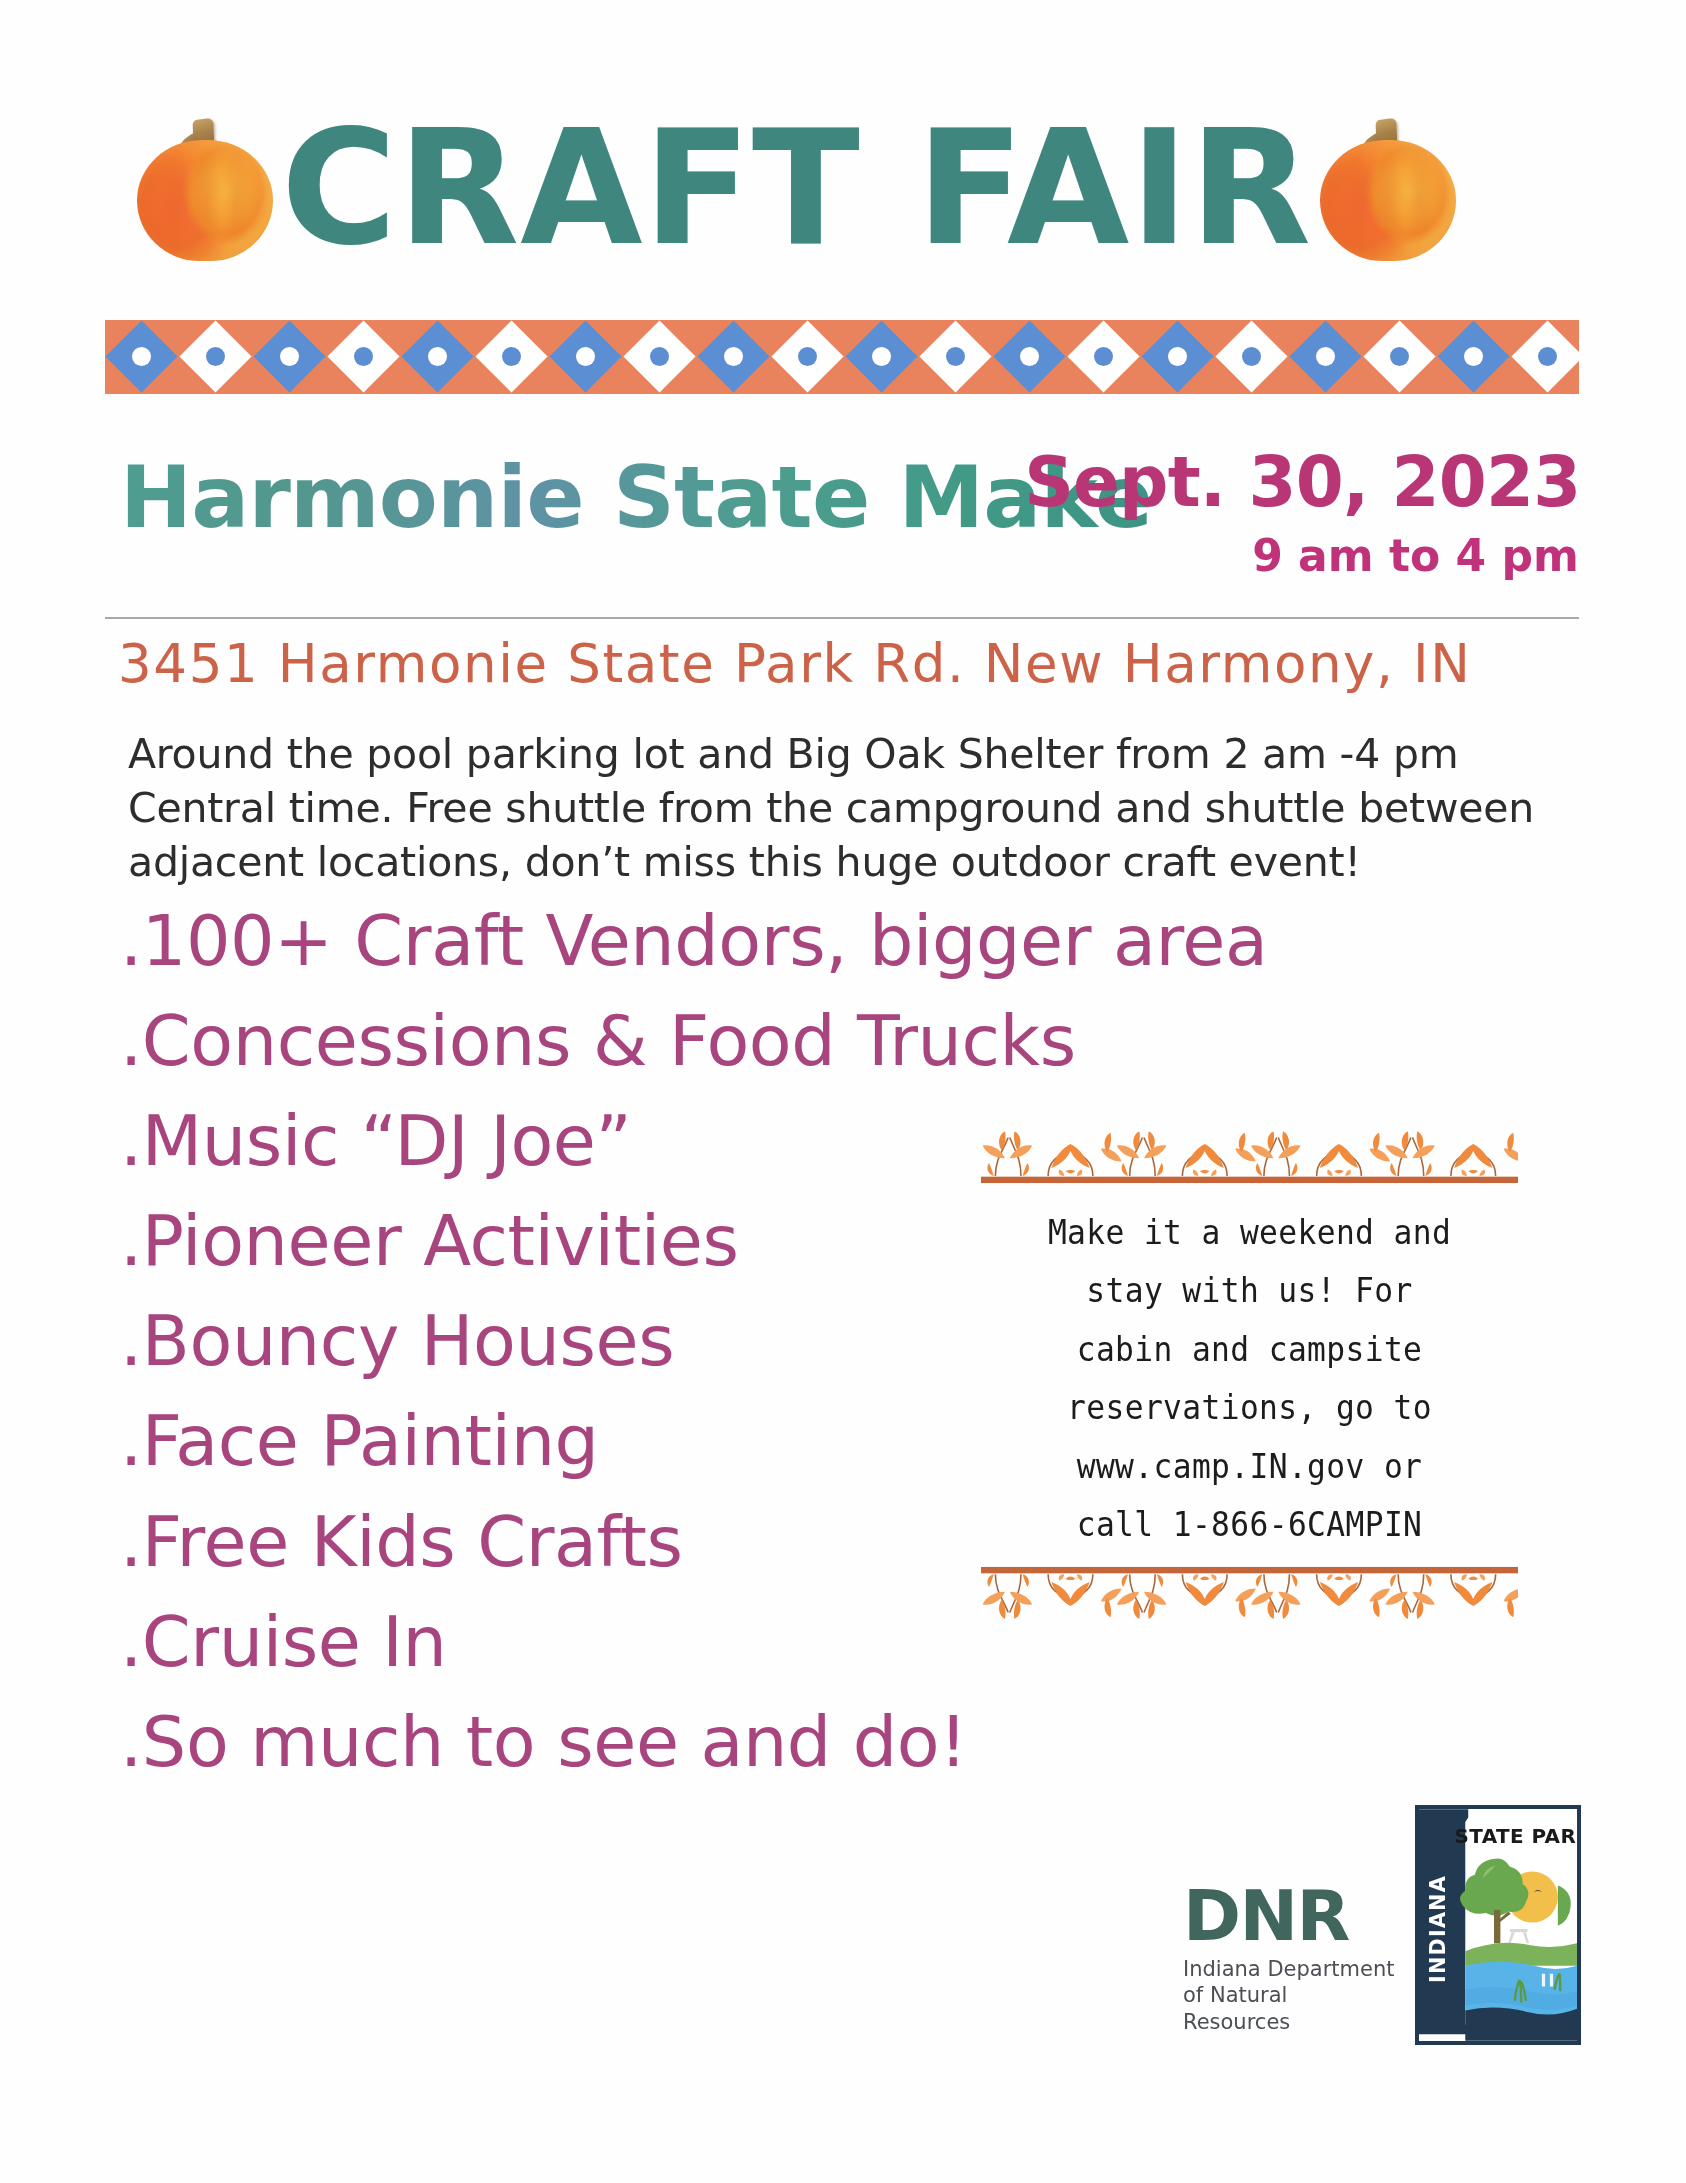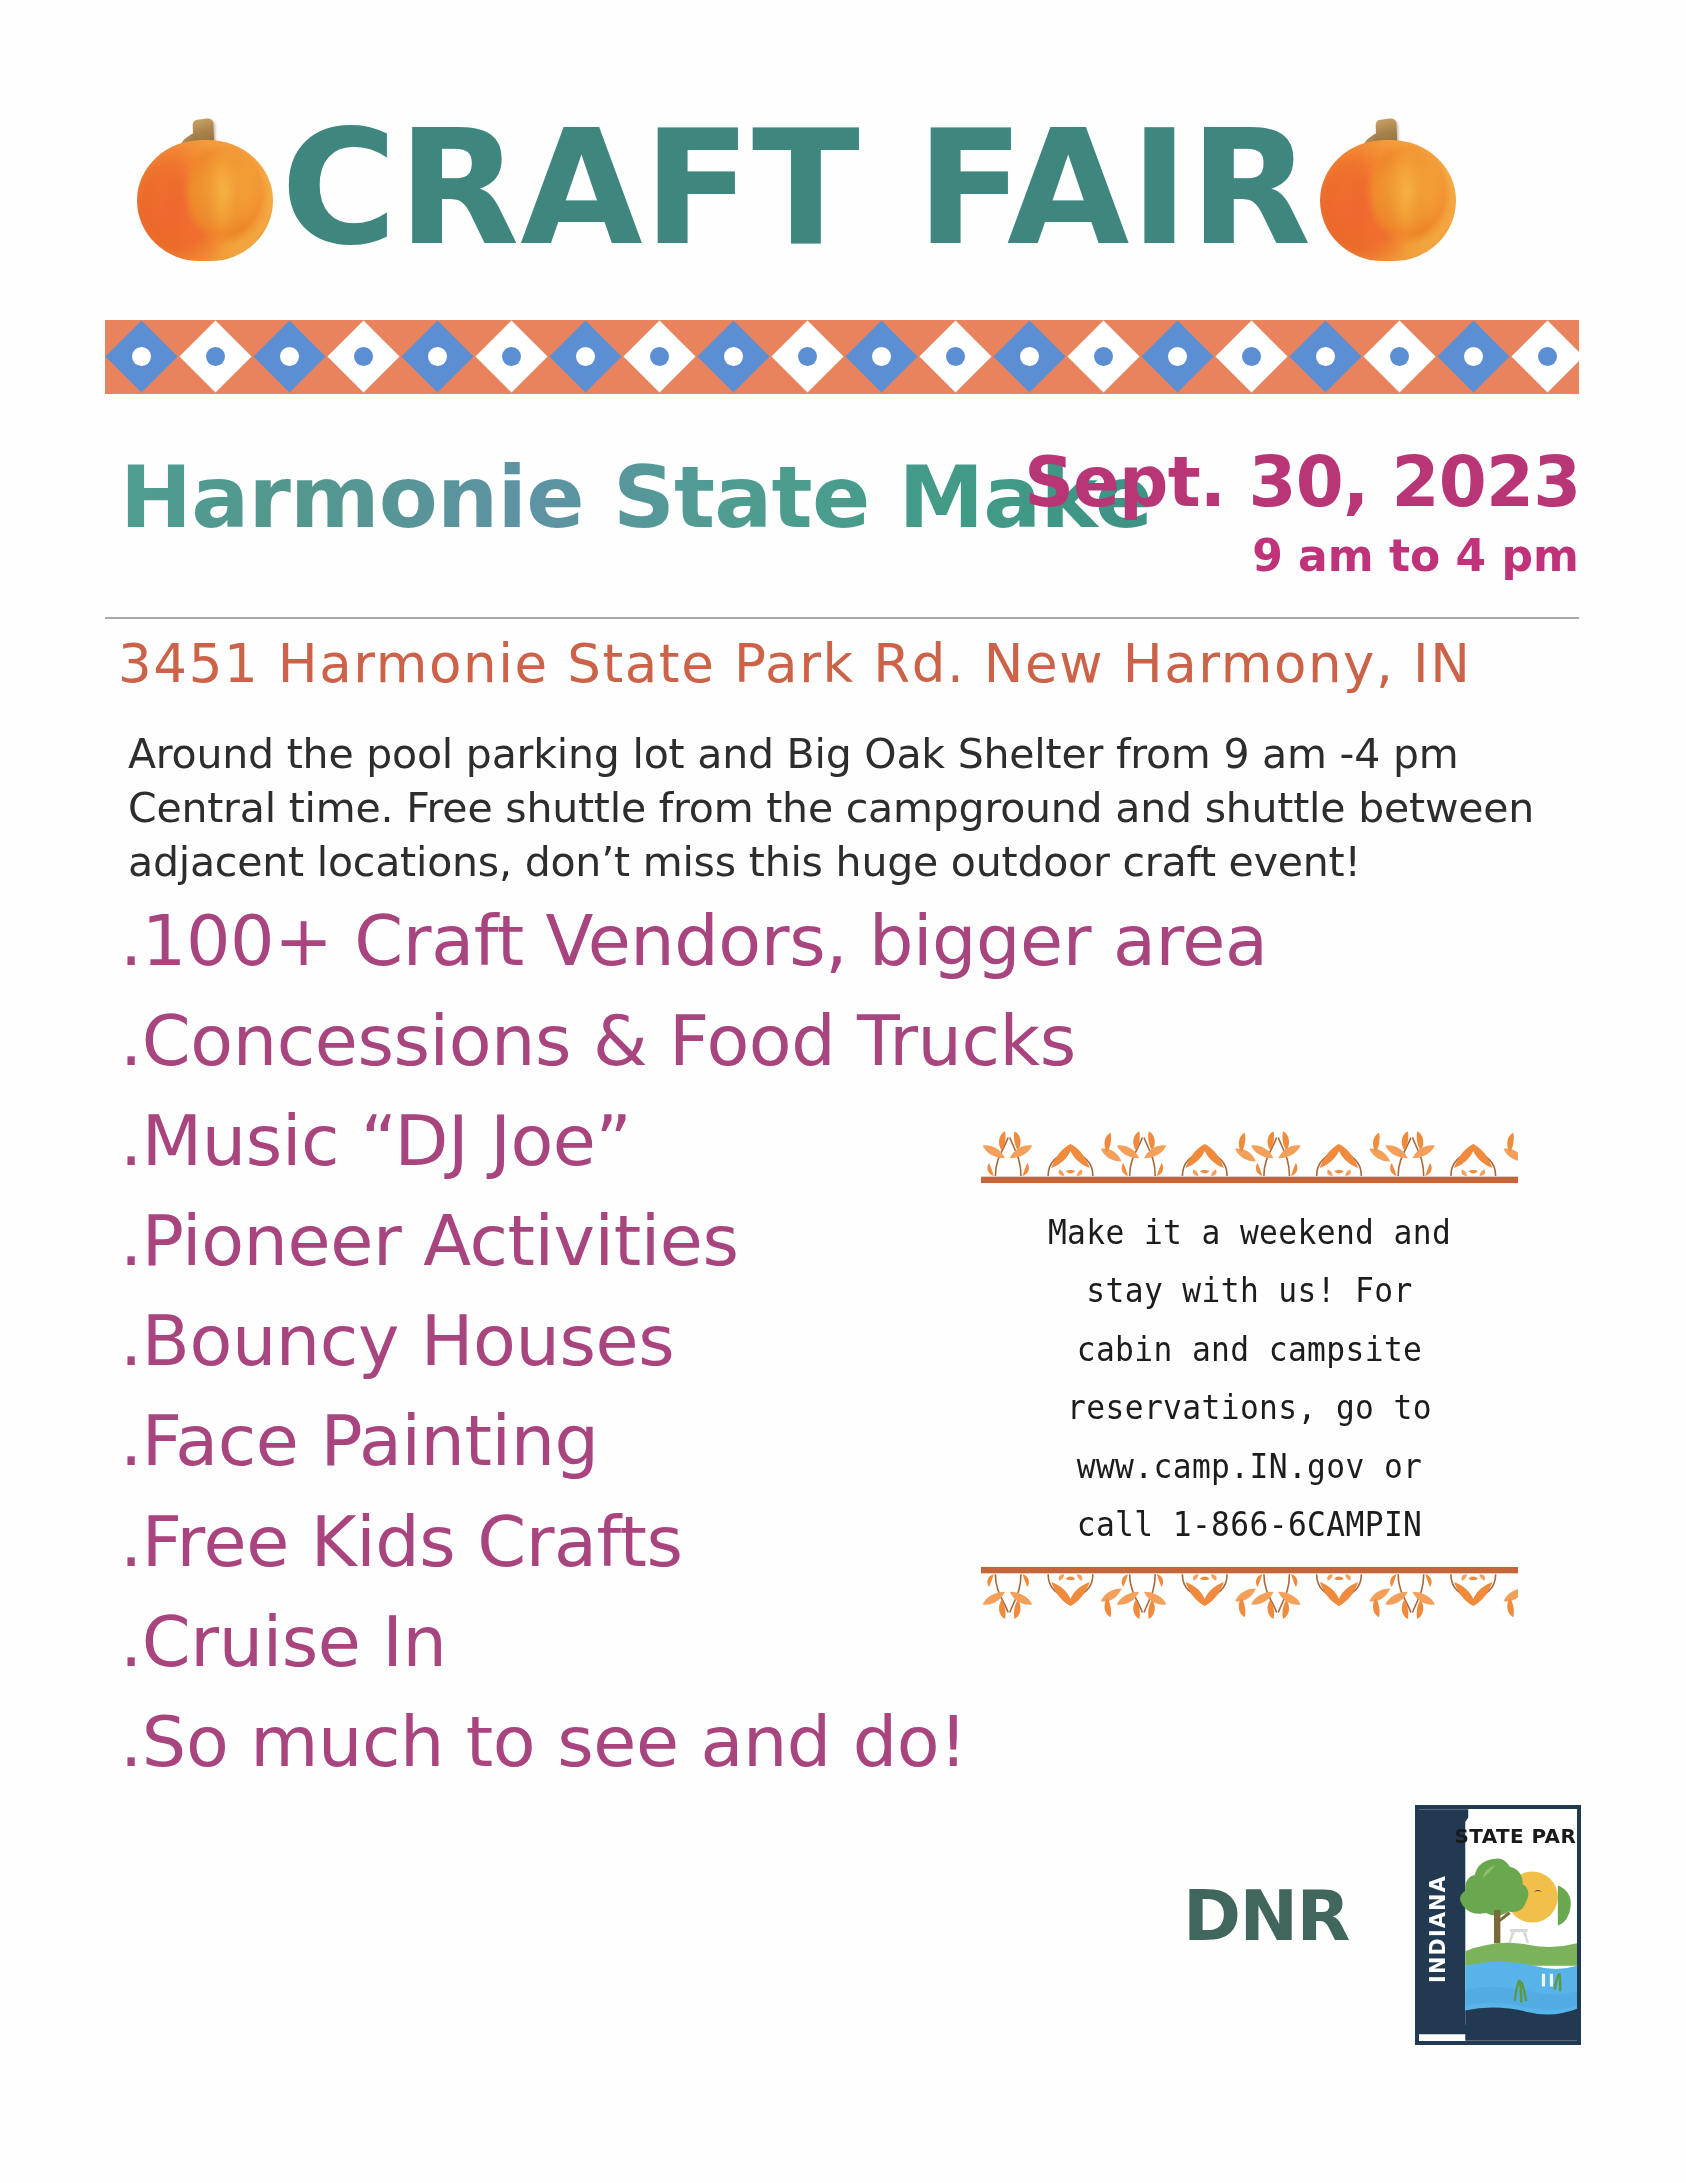--- a/index.html
+++ b/index.html
@@ -431,21 +431,21 @@
   <div class="header-line">
     <div class="park-name">Harmonie State Make</div>
     <div class="event-date">Sept. 30, 2023</div>
     <div class="event-hours">9 am to 4 pm</div>
   </div>
 
   <div class="rule"></div>
 
   <div class="address">3451 Harmonie State Park Rd. New Harmony, IN</div>
 
-  <div class="blurb">Around the pool parking lot and Big Oak Shelter from 9 am -4 pm Central time. Free shuttle from the campground and shuttle between adjacent locations, don’t miss this huge outdoor craft event!</div>
+  <div class="blurb">Around the pool parking lot and Big Oak Shelter from 2 am -4 pm Central time. Free shuttle from the campground and shuttle between adjacent locations, don’t miss this huge outdoor craft event!</div>
 
   <div class="bullets" id="feature-list">
       <div class="bullet">.100+ Craft Vendors, bigger area</div>
       <div class="bullet">.Concessions &amp; Food Trucks</div>
       <div class="bullet">.Music “DJ Joe”</div>
       <div class="bullet">.Pioneer Activities</div>
       <div class="bullet">.Bouncy Houses</div>
       <div class="bullet">.Face Painting</div>
       <div class="bullet">.Free Kids Crafts</div>
       <div class="bullet">.Cruise In</div>
@@ -524,20 +524,24 @@
             <use href="#orn-unit"></use>
           </g>
         <rect x="0" y="67" width="672" height="8" fill="#c4663a"></rect>
       </svg>
     </div>
   </div>
 
   <div class="logos">
     <div class="dnr">
       <div class="dnr-word">DNR</div>
+      <div class="dnr-sub">
+        <div>Indiana Department</div>
+        <div>of Natural Resources</div>
+      </div>
     </div>
 
     <div class="parks-badge">
       <svg viewBox="0 0 198 290" xmlns="http://www.w3.org/2000/svg" aria-hidden="true">
         <rect x="0" y="0" width="198" height="290" fill="#ffffff"></rect>
 
         <path d="M0 0 H62 V10 L58 16 V270 H86 L96 282 H0 Z" fill="#213a52"></path>
         <path d="M62 0 H76 L74 12 L62 12 Z" fill="#ffffff"></path>
 
         <text x="32" y="150" fill="#ffffff" font-family="DejaVu Sans, sans-serif" font-size="26" font-weight="700" letter-spacing="1.5" text-anchor="middle" transform="rotate(-90 32 150)">INDIANA</text>

